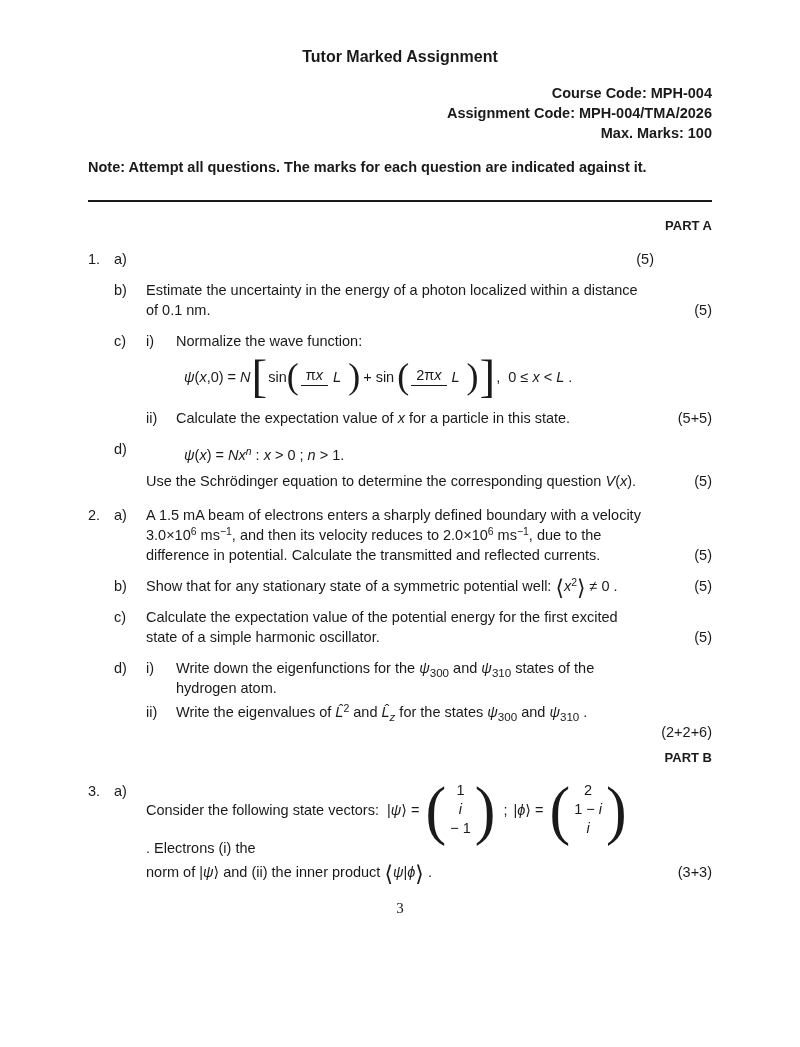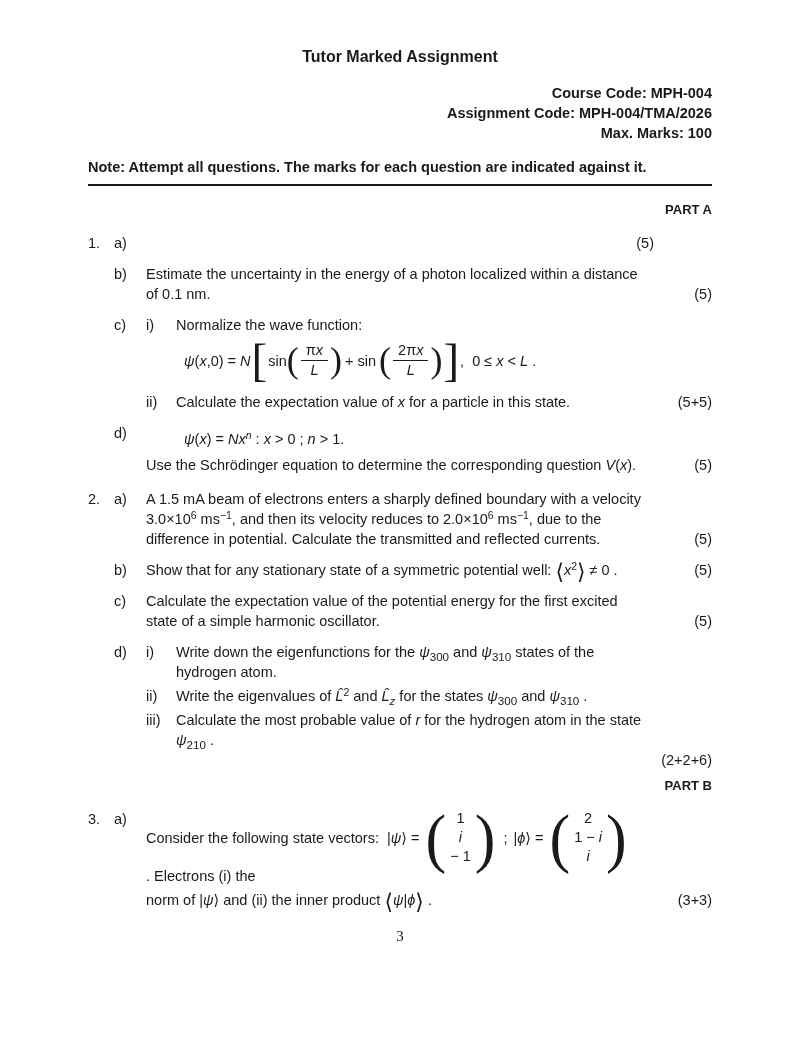--- a/index.html
+++ b/index.html
@@ -9,41 +9,41 @@
     font-family: "Liberation Sans", sans-serif;
     font-size: 14.5px; line-height: 20px; color: #1a1a1a;
     padding: 42px 88px 0 88px; overflow: hidden; position: relative;
   }
   
   .title1 { text-align: center; font-weight: bold; font-size: 16px; line-height: 20px; }
   .title2 { text-align: center; font-weight: bold; font-size: 17px; line-height: 24px; letter-spacing: 0.2px; }
   .codes { margin-top: 16px; text-align: right; font-weight: bold; font-size: 14.5px; line-height: 20px; }
   .note {
     margin-top: 14px; font-weight: bold; font-size: 14.5px;
-    padding-bottom: 7px; border-bottom: 2px solid #1a1a1a;
+    padding-bottom: 23px; border-bottom: 2px solid #1a1a1a;
   }
   .part-heading { text-align: right; font-weight: bold; font-size: 13px; line-height: 24px; margin-top: 12px; }
   
   .row { display: grid; grid-template-columns: 26px 32px 1fr 58px; align-items: start; }
   .row .num, .row .lbl { line-height: 20px; }
   .row .marks { text-align: right; align-self: end; white-space: nowrap; }
   .qtext { padding-right: 6px; }
   .subrow { display: grid; grid-template-columns: 30px 1fr; align-items: start; }
   .mt-q { margin-top: 14px; }   
   .mt-p { margin-top: 11px; }   
   .mt-s { margin-top: 4px; }    
   
   .i   { font-style: italic; }
   .sup { font-size: 72%; vertical-align: 0.5em; line-height: 0; }
   .sub { font-size: 80%; vertical-align: -0.35em; line-height: 0; }
   .ang { font-size: 150%; font-weight: 300; line-height: 0; vertical-align: -0.18em; font-family: "DejaVu Sans", sans-serif; }
   
   .formula { display: flex; align-items: center; margin: 5px 0 7px 38px; }
   .formula .tx { white-space: pre; }
-  .frac { display: inline-flex; flex-direction: column; align-items: center; margin: 0 2px; }
+  .frac { display: inline-flex; flex-direction: row; align-items: center; margin: 0 2px; }
   .frac .fnum { padding: 0 5px 1px 5px; border-bottom: 1.4px solid #1a1a1a; line-height: 17px; }
   .frac .fden { padding: 1px 5px 0 5px; line-height: 17px; }
   .dparen { font-family: "Liberation Serif", serif; font-weight: 400; font-size: 36px; line-height: 0.92; }
   .dbracket { font-family: "Liberation Serif", serif; font-weight: 400; font-size: 47px; line-height: 0.88; margin: 0 1px; }
   .formula-line { margin: 4px 0 4px 38px; line-height: 24px; }
   
   .vecline { display: flex; align-items: center; flex-wrap: wrap; }
   .vecline .tx { white-space: pre; }
   .vec { display: inline-flex; align-items: center; margin: 0 2px; }
   .vparen { font-family: "Liberation Serif", serif; font-weight: 400; font-size: 62px; line-height: 0.85; transform: scaleY(1.05); }
@@ -171,24 +171,20 @@
     <span class="num"></span>
     <span class="lbl">d)</span>
     <div class="qtext">
       <div class="subrow">
         <span>i)</span>
         <div><span>Write down the eigenfunctions for the </span><span class="i">ψ</span><span class="sub">300</span><span> and </span><span class="i">ψ</span><span class="sub">310</span><span> states of the hydrogen atom.</span></div>
       </div>
       <div class="subrow mt-s">
         <span>ii)</span>
         <div><span>Write the eigenvalues of </span><span class="i">L̂</span><span class="sup">2</span><span> and </span><span class="i">L̂</span><span class="i sub">z</span><span> for the states </span><span class="i">ψ</span><span class="sub">300</span><span> and </span><span class="i">ψ</span><span class="sub">310</span><span> .</span></div>
-      </div>
-      <div class="subrow mt-s">
-        <span>iii)</span>
-        <div><span>Calculate the most probable value of </span><span class="i">r</span><span> for the hydrogen atom in the state </span><span class="i">ψ</span><span class="sub">210</span><span> .</span></div>
       </div>
     </div>
     <span class="marks"></span>
   </div>
 
   <div class="row">
     <span class="num"></span>
       <span class="lbl"></span>
       <div class="qtext"></div>
     <span class="marks">(2+2+6)</span>

